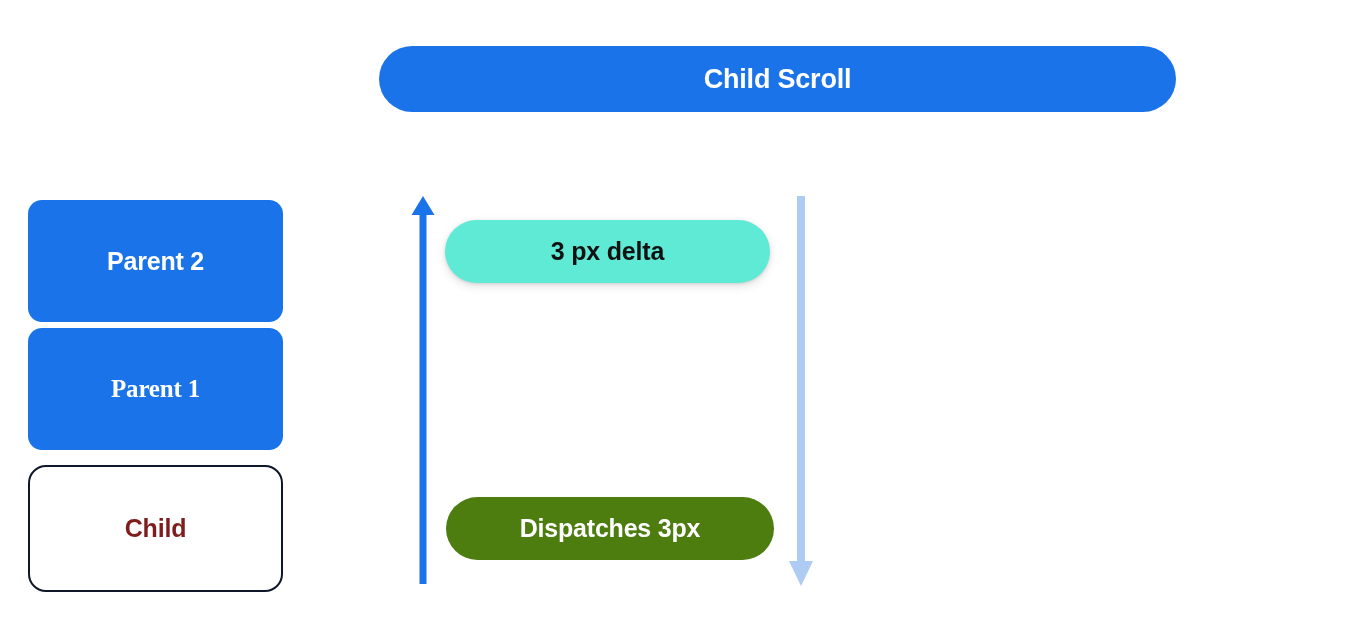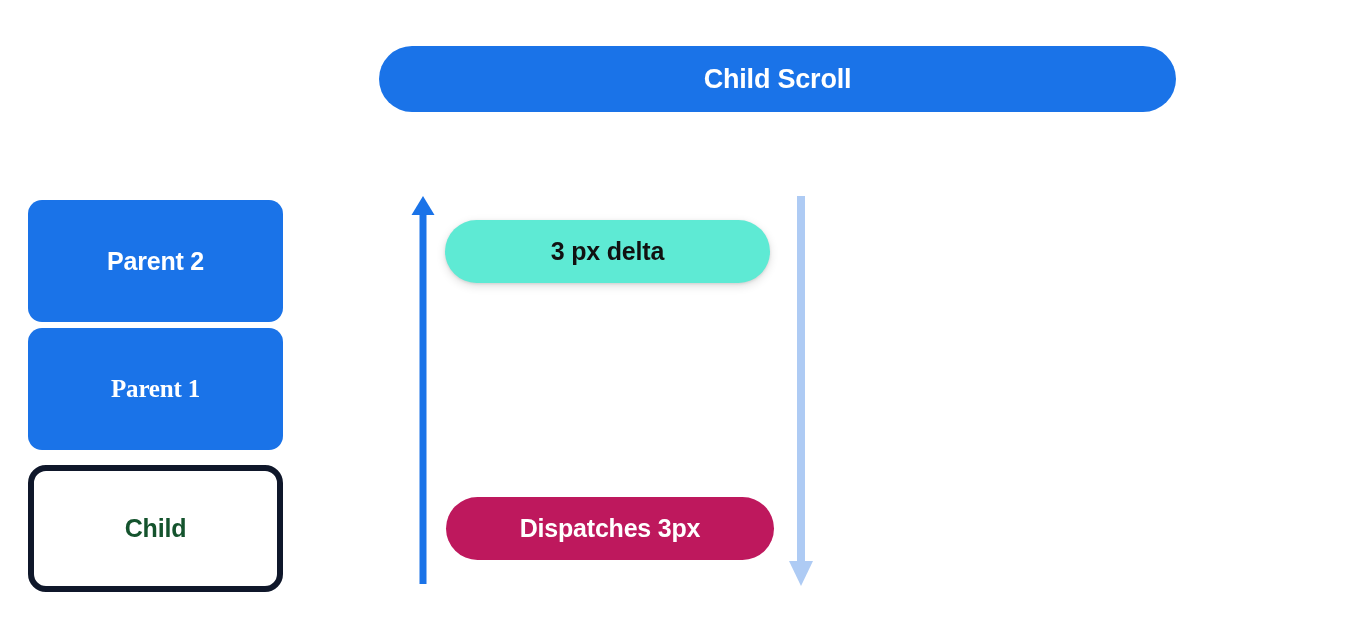--- a/index.html
+++ b/index.html
@@ -49,22 +49,22 @@
     letter-spacing: -0.2px;
     box-sizing: border-box;
   }
   .box-filled {
     background: #1a73e8;
     color: #ffffff;
     border-radius: 14px;
   }
   .box-outlined {
     background: #ffffff;
-    color: #14532d;
-    border: 6px solid #0f172a;
+    color: #7f1d1d;
+    border: 2px solid #0f172a;
     border-radius: 18px;
     align-items: center;
   }
   #box-parent2 { top: 200px; height: 122px; }
   #box-parent1 { top: 328px; height: 122px; font-family: Liberation Serif, serif; }
   #box-child   { top: 465px; height: 127px; }
 
   
   .arrow {
     position: absolute;
@@ -89,21 +89,21 @@
     background: #5eead4;
     color: #111111;
     border-radius: 32px;
     box-shadow: 0 3px 10px rgba(0,0,0,0.13), 0 1px 3px rgba(0,0,0,0.10);
   }
   #pill-dispatch {
     left: 446px;
     top: 497px;
     width: 328px;
     height: 63px;
-    background: #be185d;
+    background: #4d7c0f;
     color: #ffffff;
     border-radius: 32px;
   }
 </style>
 </head>
 <body>
 
 <div id="canvas">
 
   <div class="header-pill">

